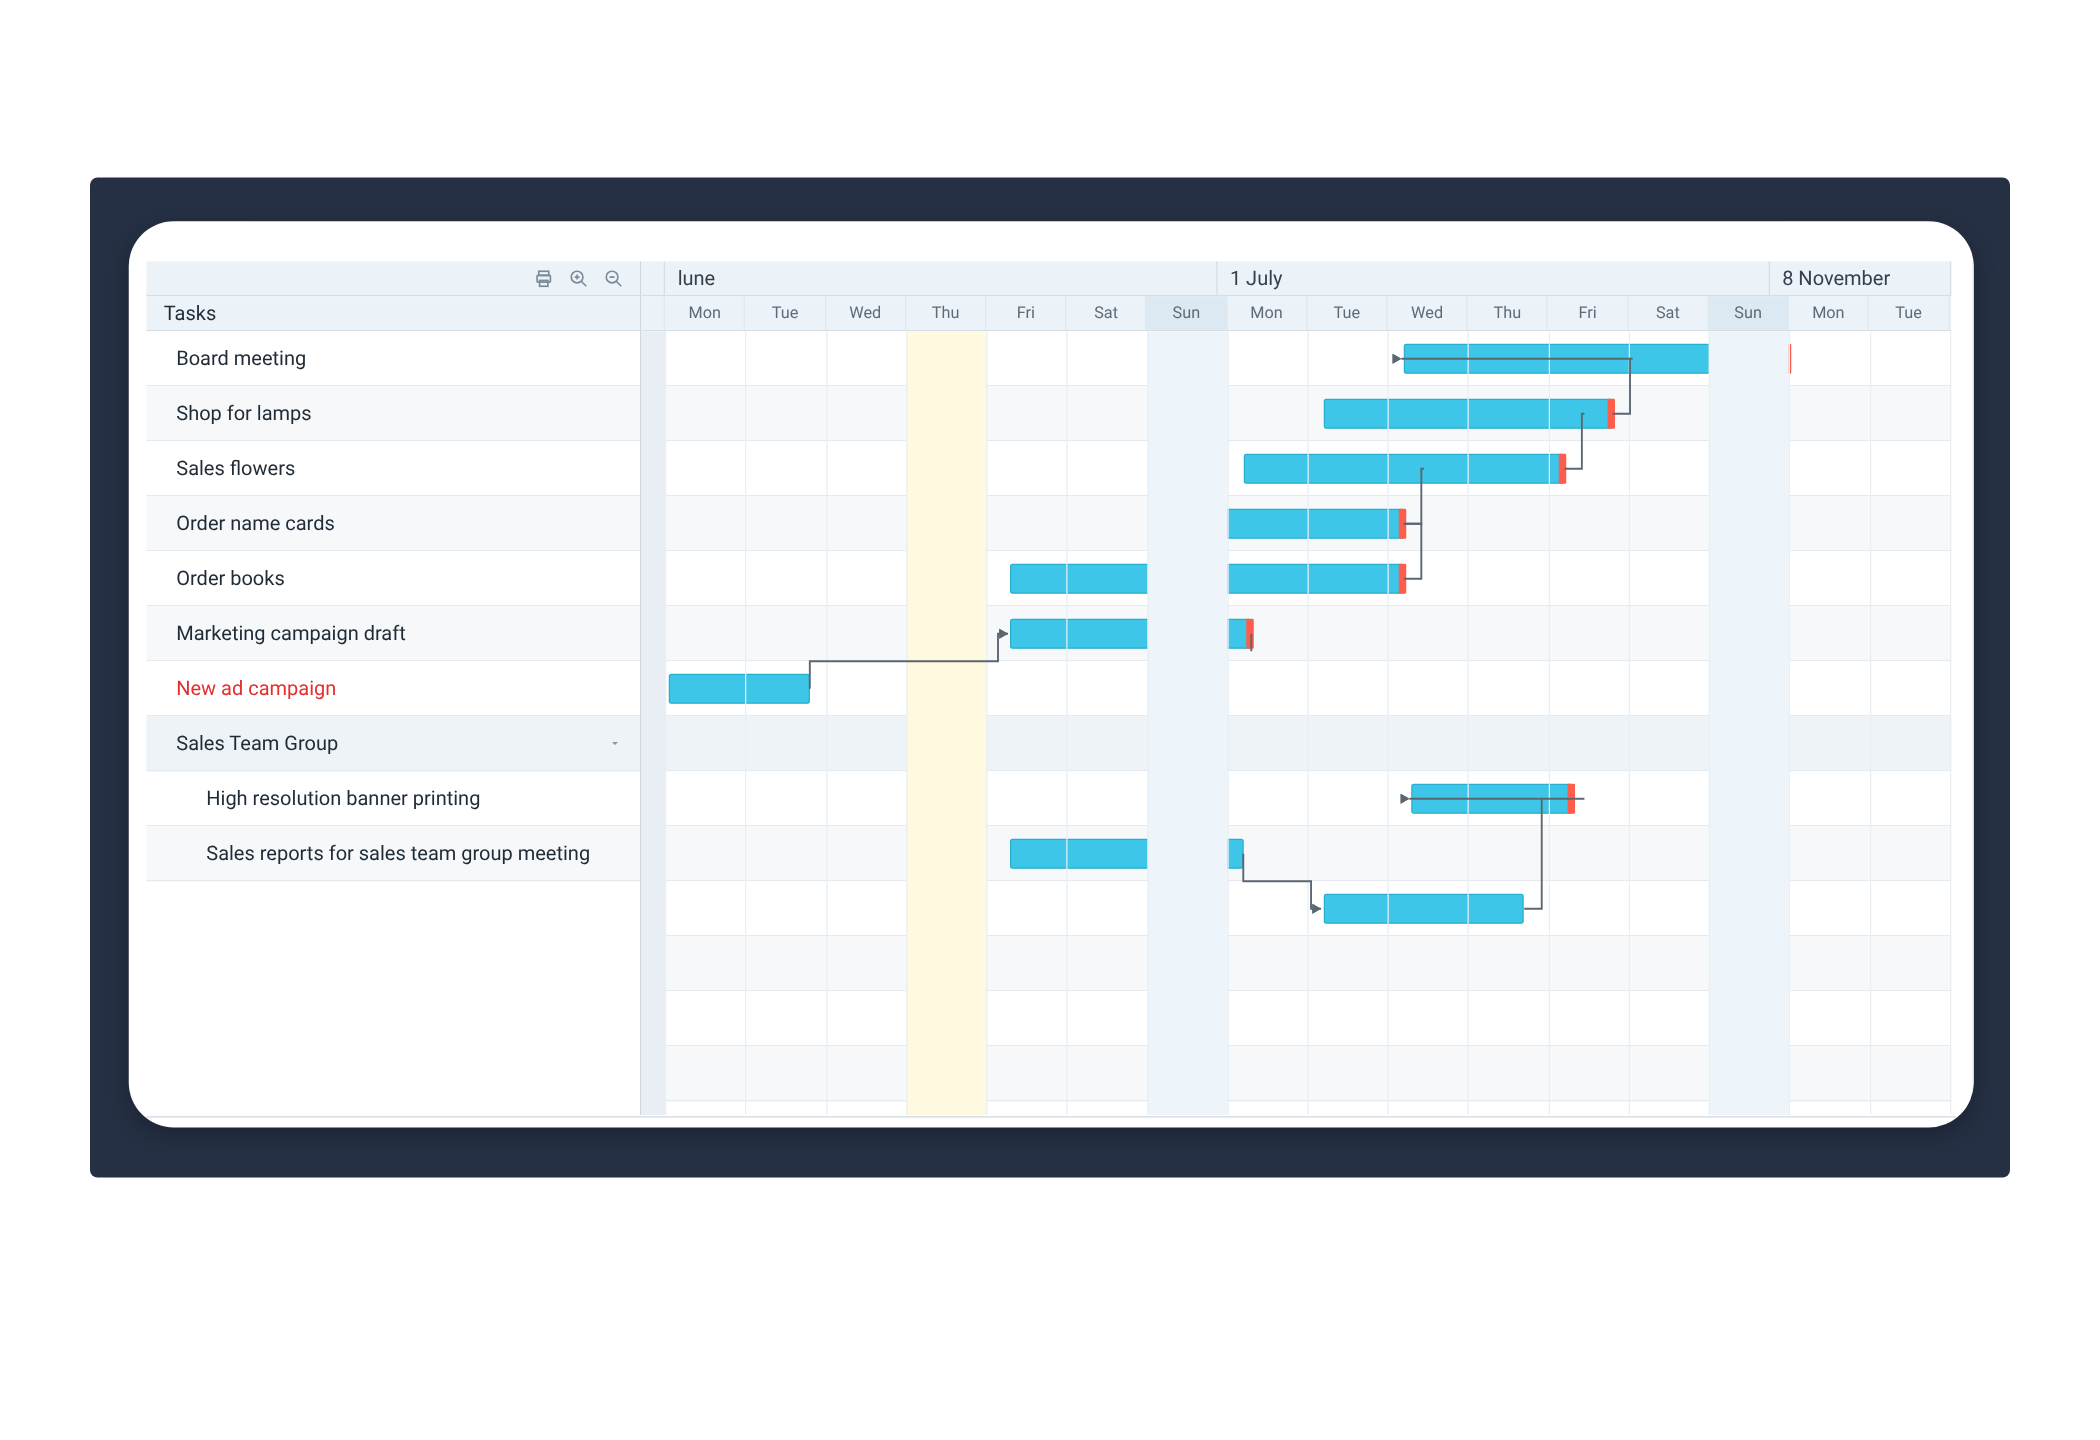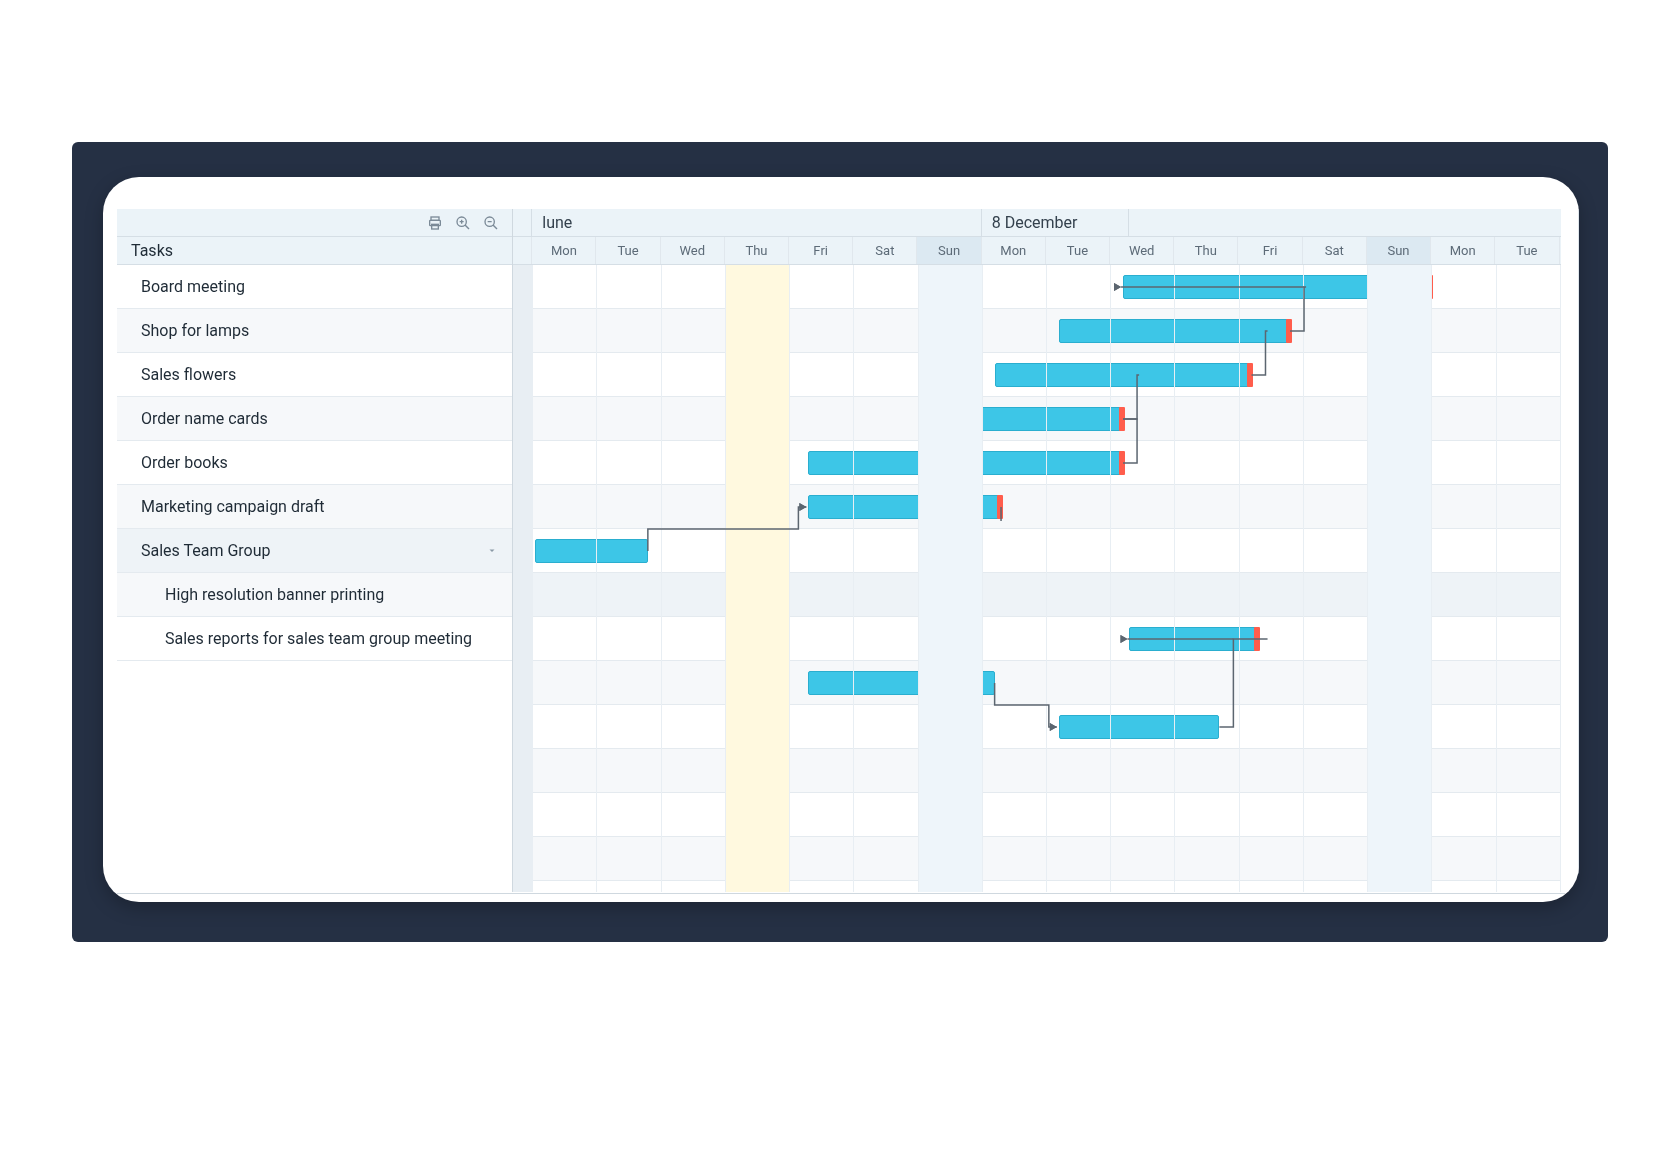--- a/index.html
+++ b/index.html
@@ -244,20 +244,23 @@
           </div>
           <div class="task-row">
             <span>Order name cards</span>
           </div>
           <div class="task-row">
             <span>Order books</span>
           </div>
           <div class="task-row">
             <span>Marketing campaign draft</span>
           </div>
+          <div class="task-row danger">
+            <span>New ad campaign</span>
+          </div>
           <div class="task-row group-hdr">
             <span>Sales Team Group</span>
             <span class="chevron"><svg width="12" height="12" viewBox="0 0 24 24" fill="currentColor">
                 <path d="M7 10l5 5 5-5z"></path>
               </svg></span>
           </div>
           <div class="task-row child">
             <span>High resolution banner printing</span>
           </div>
           <div class="task-row child">
@@ -265,22 +268,25 @@
           </div>
         </div>
     </div>
 
     <div class="timeline">
       <div class="tl-head-weeks" id="tl-weeks">
           <div class="week-cell" style="width: 19.2651px; border-right: 1px solid rgb(213, 222, 229);"></div>
           <div class="week-cell" style="width: 449.518px;">
             <span>lune</span>
           </div>
+          <div class="week-cell" style="width: 449.518px;">
+            <span>1 July</span>
+          </div>
           <div class="week-cell" style="width: 147.699px;">
-            <span>8 December</span>
+            <span>8 November</span>
           </div>
         </div>
       <div class="tl-head-days" id="tl-days">
           <div class="day-cell" style="width: 19.2651px;"></div>
           <div class="day-cell" style="width: 64.2169px;">
             <span>Mon</span>
           </div>
           <div class="day-cell" style="width: 64.2169px;">
             <span>Tue</span>
           </div>

